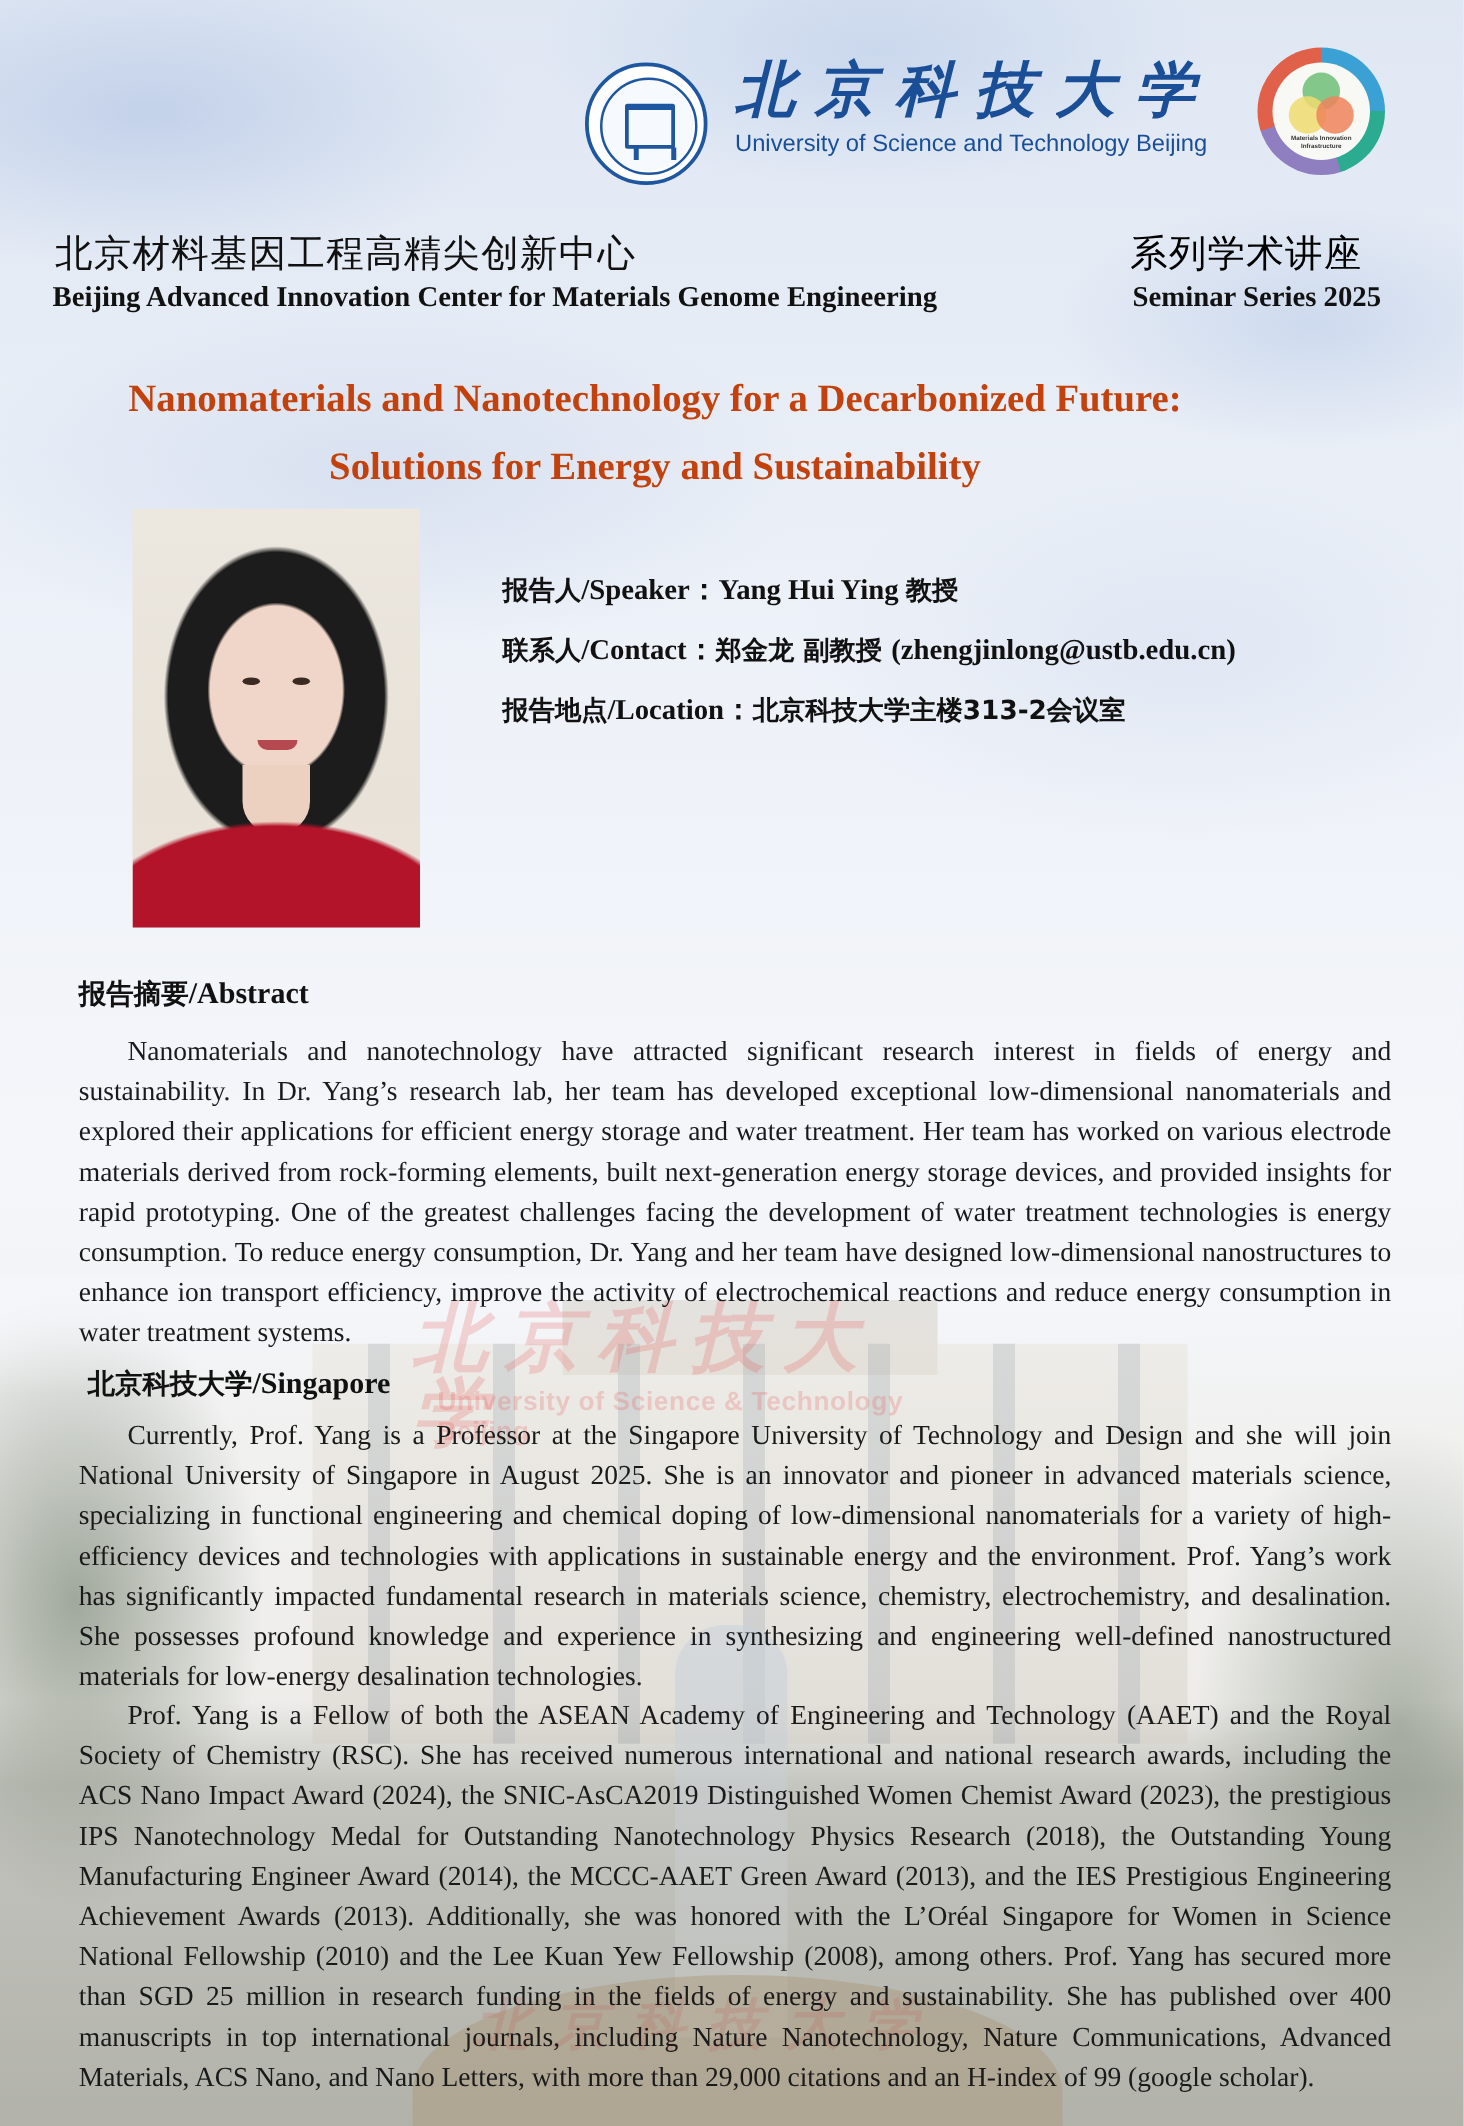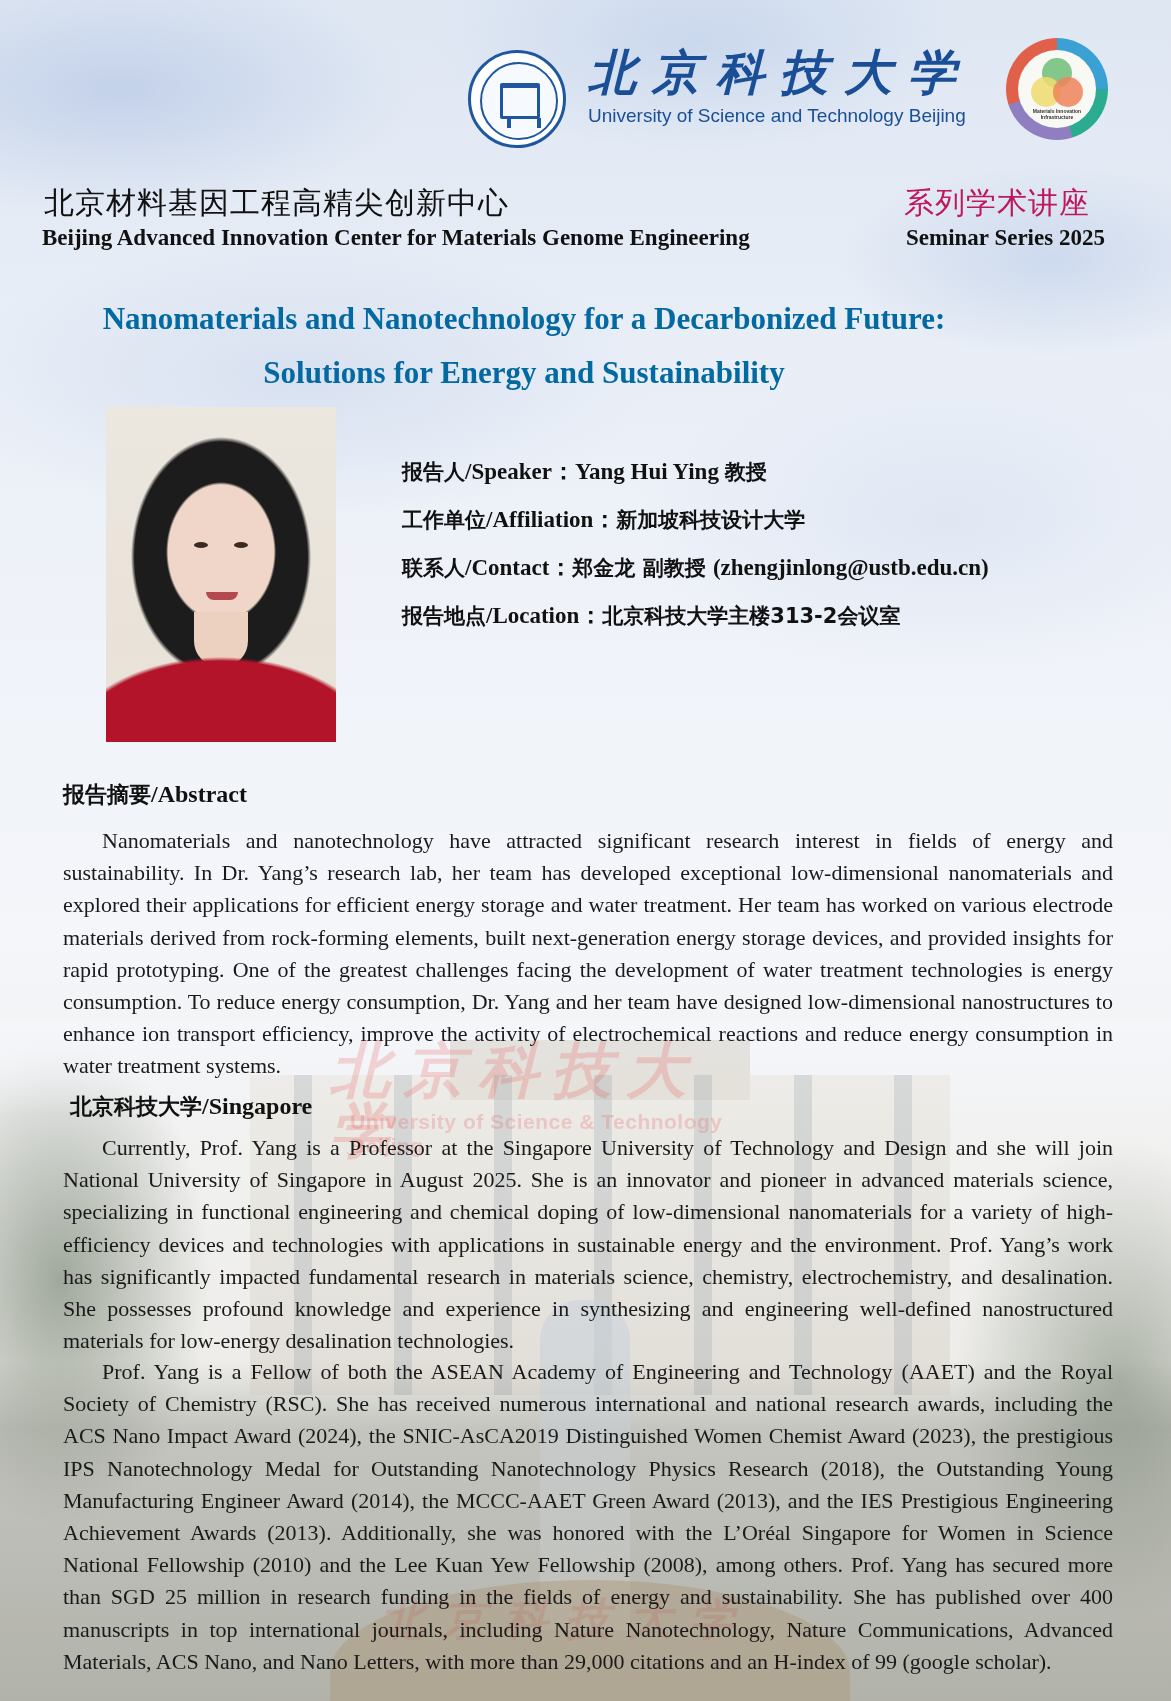--- a/index.html
+++ b/index.html
@@ -119,30 +119,30 @@
   .center-cn {
     position: absolute; left: 44px; top: 183px;
     font-family: "DejaVu Sans", sans-serif; font-size: 30px; color: #111; letter-spacing: 1px;
   }
   .center-en {
     position: absolute; left: 42px; top: 225px;
     font-weight: bold; font-size: 23px; color: #111;
   }
   .series-cn {
     position: absolute; left: 904px; top: 183px;
-    font-family: "DejaVu Sans", sans-serif; font-size: 30px; color: #be185d; letter-spacing: 1px;
+    font-family: "DejaVu Sans", sans-serif; font-size: 30px; color: #000000; letter-spacing: 1px;
   }
   .series-en {
     position: absolute; left: 906px; top: 225px;
     font-weight: bold; font-size: 23px; color: #111;
   }
 
   .title {
     position: absolute; left: 0; top: 292px; width: 1048px; text-align: center;
-    font-weight: bold; font-size: 31px; color: #0369a1; line-height: 54px;
+    font-weight: bold; font-size: 31px; color: #c2410c; line-height: 54px;
   }
 
   
   .photo {
     position: absolute; left: 106px; top: 407px; width: 230px; height: 335px;
     background:
       radial-gradient(ellipse 55px 70px at 115px 145px, #f0d6c8 0 96%, transparent 100%),
       radial-gradient(ellipse 90px 120px at 115px 150px, #1c1c1c 0 96%, transparent 100%),
       linear-gradient(180deg, #ece7df 0%, #e8e2d8 70%, #ebe4dc 100%);
     overflow: hidden;
@@ -229,23 +229,20 @@
     <div class="photo-eye l"></div>
     <div class="photo-eye r"></div>
     <div class="photo-lips"></div>
   </div>
 
   <div class="info">
     <div class="info-row">
       <span class="zh">报告人</span><span class="en">/Speaker：</span><span class="en">Yang Hui Ying </span><span class="zh">教授</span>
     </div>
     <div class="info-row">
-      <span class="zh">工作单位</span><span class="en">/Affiliation：</span><span class="zh">新加坡科技设计大学</span>
-    </div>
-    <div class="info-row">
       <span class="zh">联系人</span><span class="en">/Contact：</span><span class="zh">郑金龙  副教授 </span><span class="en">(zhengjinlong@ustb.edu.cn)</span>
     </div>
     <div class="info-row">
       <span class="zh">报告地点</span><span class="en">/Location：</span><span class="zh">北京科技大学主楼313-2会议室</span>
     </div>
   </div>
 
   <div class="section-head" style="left:63px; top:780px;">
     <span class="zh">报告摘要</span><span>/Abstract</span>
   </div>

